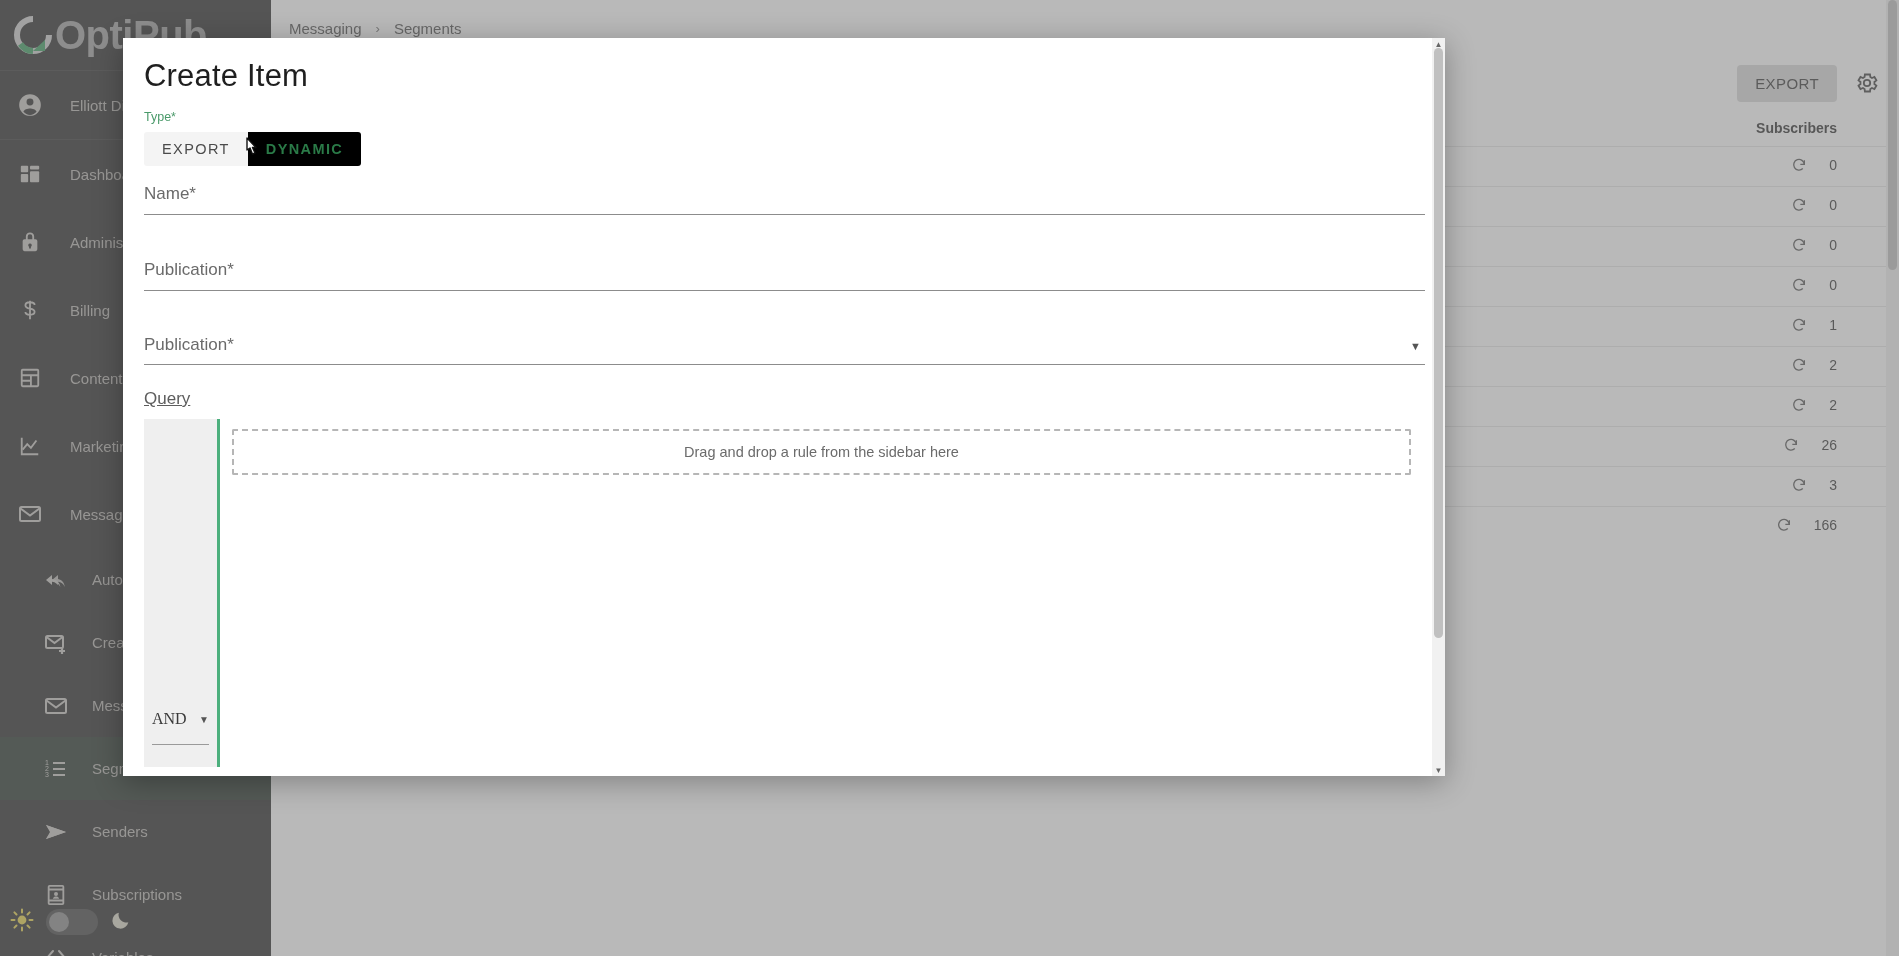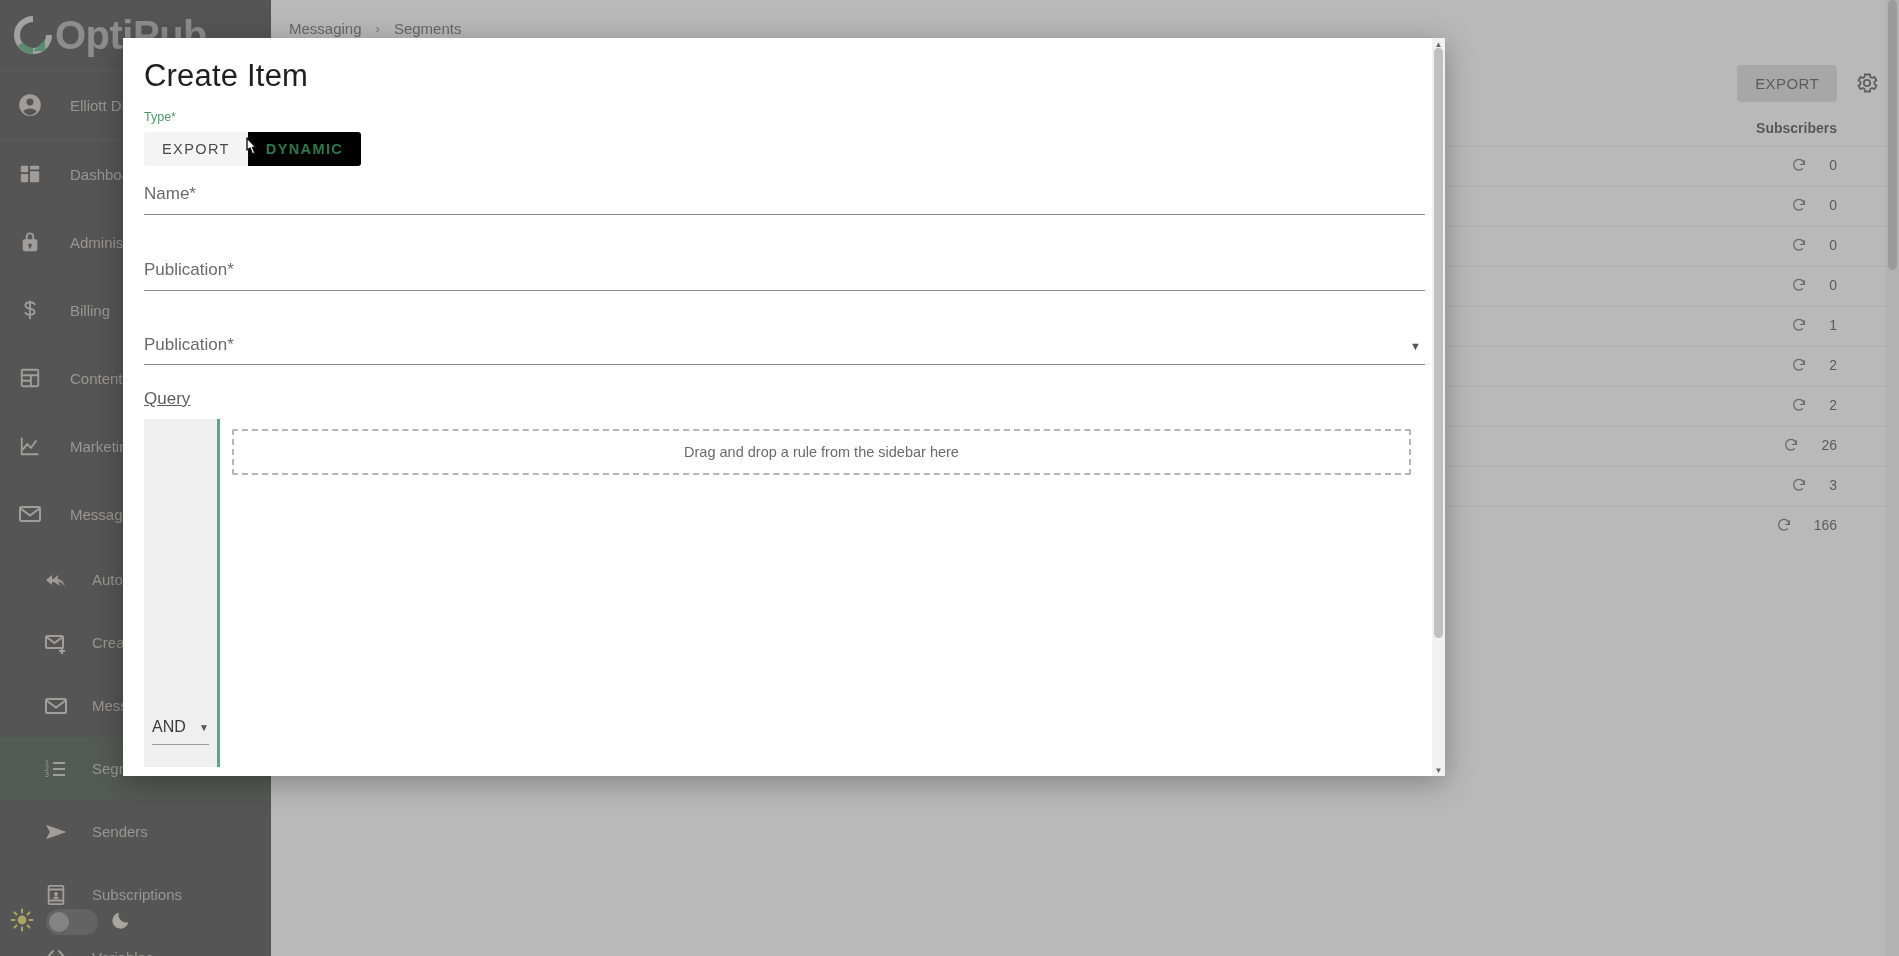--- a/index.html
+++ b/index.html
@@ -110,21 +110,21 @@
   .query-label { margin-top: 24px; font-size: 17px; color: #5d5d5d; text-decoration: underline; }
 
   .query-area { display: flex; margin-top: 10px; height: 348px; }
   .logic-col {
     width: 76px; background: #efefef; border-right: 3px solid #4caf7d;
     position: relative; flex: none;
   }
   .logic-select {
     position: absolute; bottom: 22px; left: 8px; right: 8px;
     display: flex; align-items: center; justify-content: space-between;
-    border-bottom: 1px solid #9a9a9a; padding-bottom: 8px;
+    border-bottom: 1px solid #9a9a9a; padding-bottom: 16px; font-family: Liberation Serif, serif;
   }
   .logic-select .val { font-size: 16px; color: #3a3a3a; }
   .logic-select .car { font-size: 10px; color: #555; }
 
   .drop-col { flex: 1; padding: 10px 14px 0 12px; }
   .dropzone {
     height: 46px; border: 2px dashed #b6b6b6; border-radius: 2px;
     display: flex; align-items: center; justify-content: center;
     color: #6b6b6b; font-size: 14.5px;
   }

